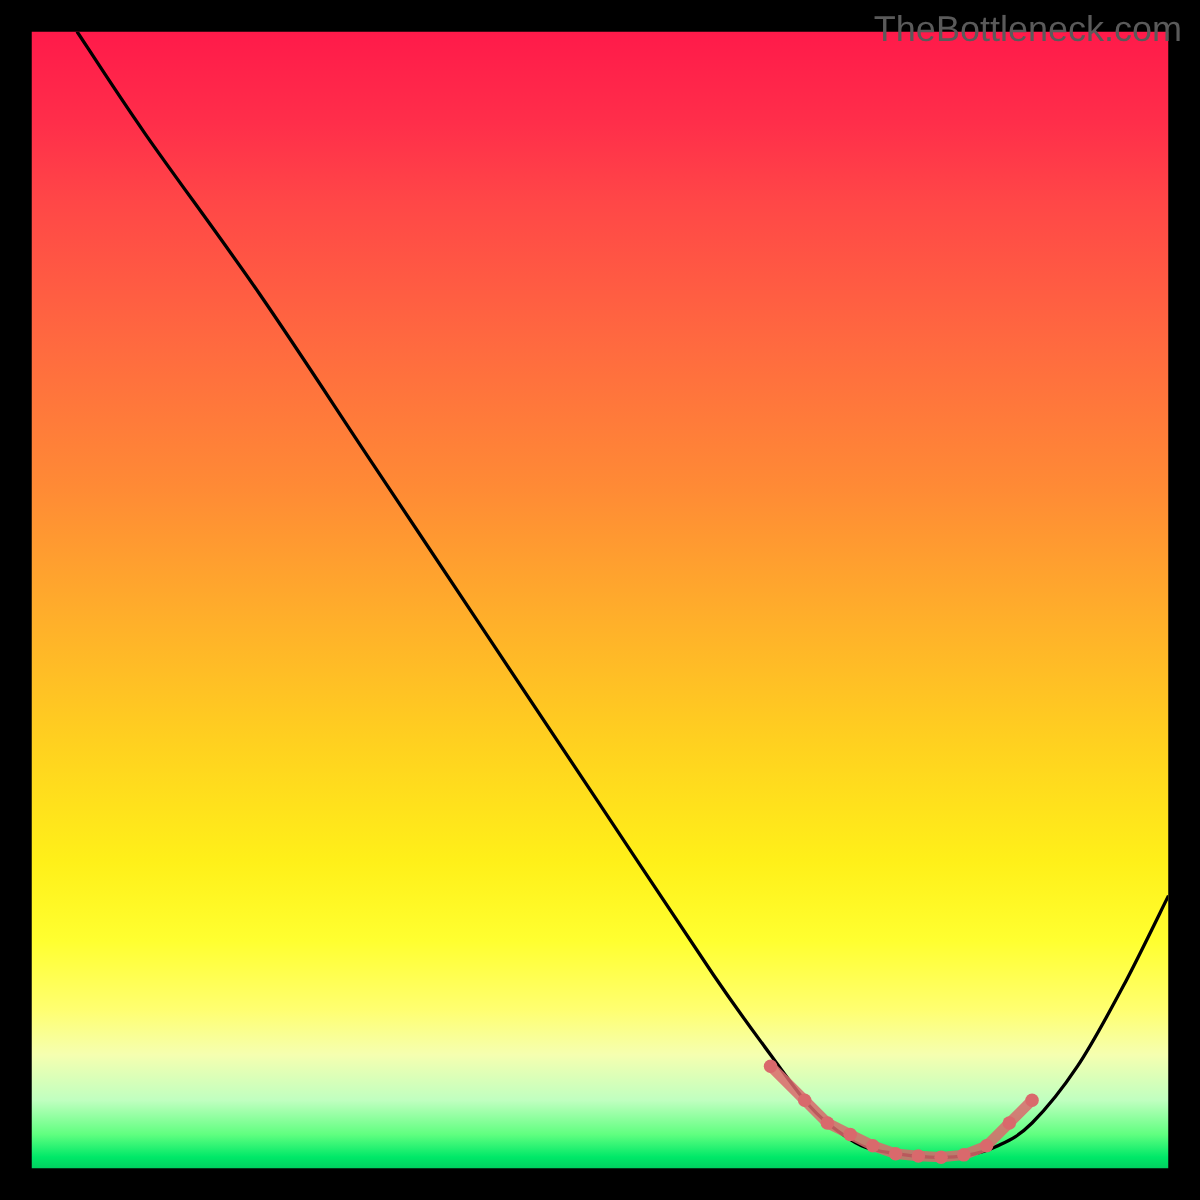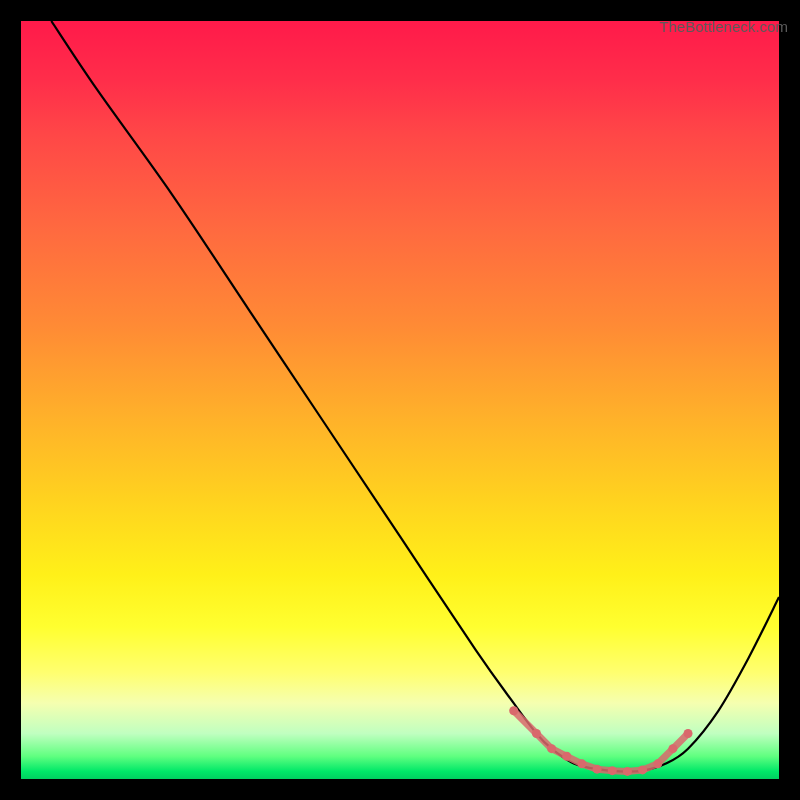--- a/index.html
+++ b/index.html
@@ -5,24 +5,24 @@
   * { margin: 0; padding: 0; box-sizing: border-box; }
   body {
     width: 800px;
     height: 800px;
     background: #000;
     position: relative;
     font-family: Arial, sans-serif;
   }
   .watermark {
     position: absolute;
-    top: 18px;
+    top: 6px;
     right: 12px;
     color: #5a5a5a;
-    font-size: 15px;
+    font-size: 24px;
     font-weight: 500;
     z-index: 10;
   }
   .plot-area {
     position: absolute;
     left: 21px;
     top: 21px;
     width: 758px;
     height: 758px;
     overflow: hidden;

